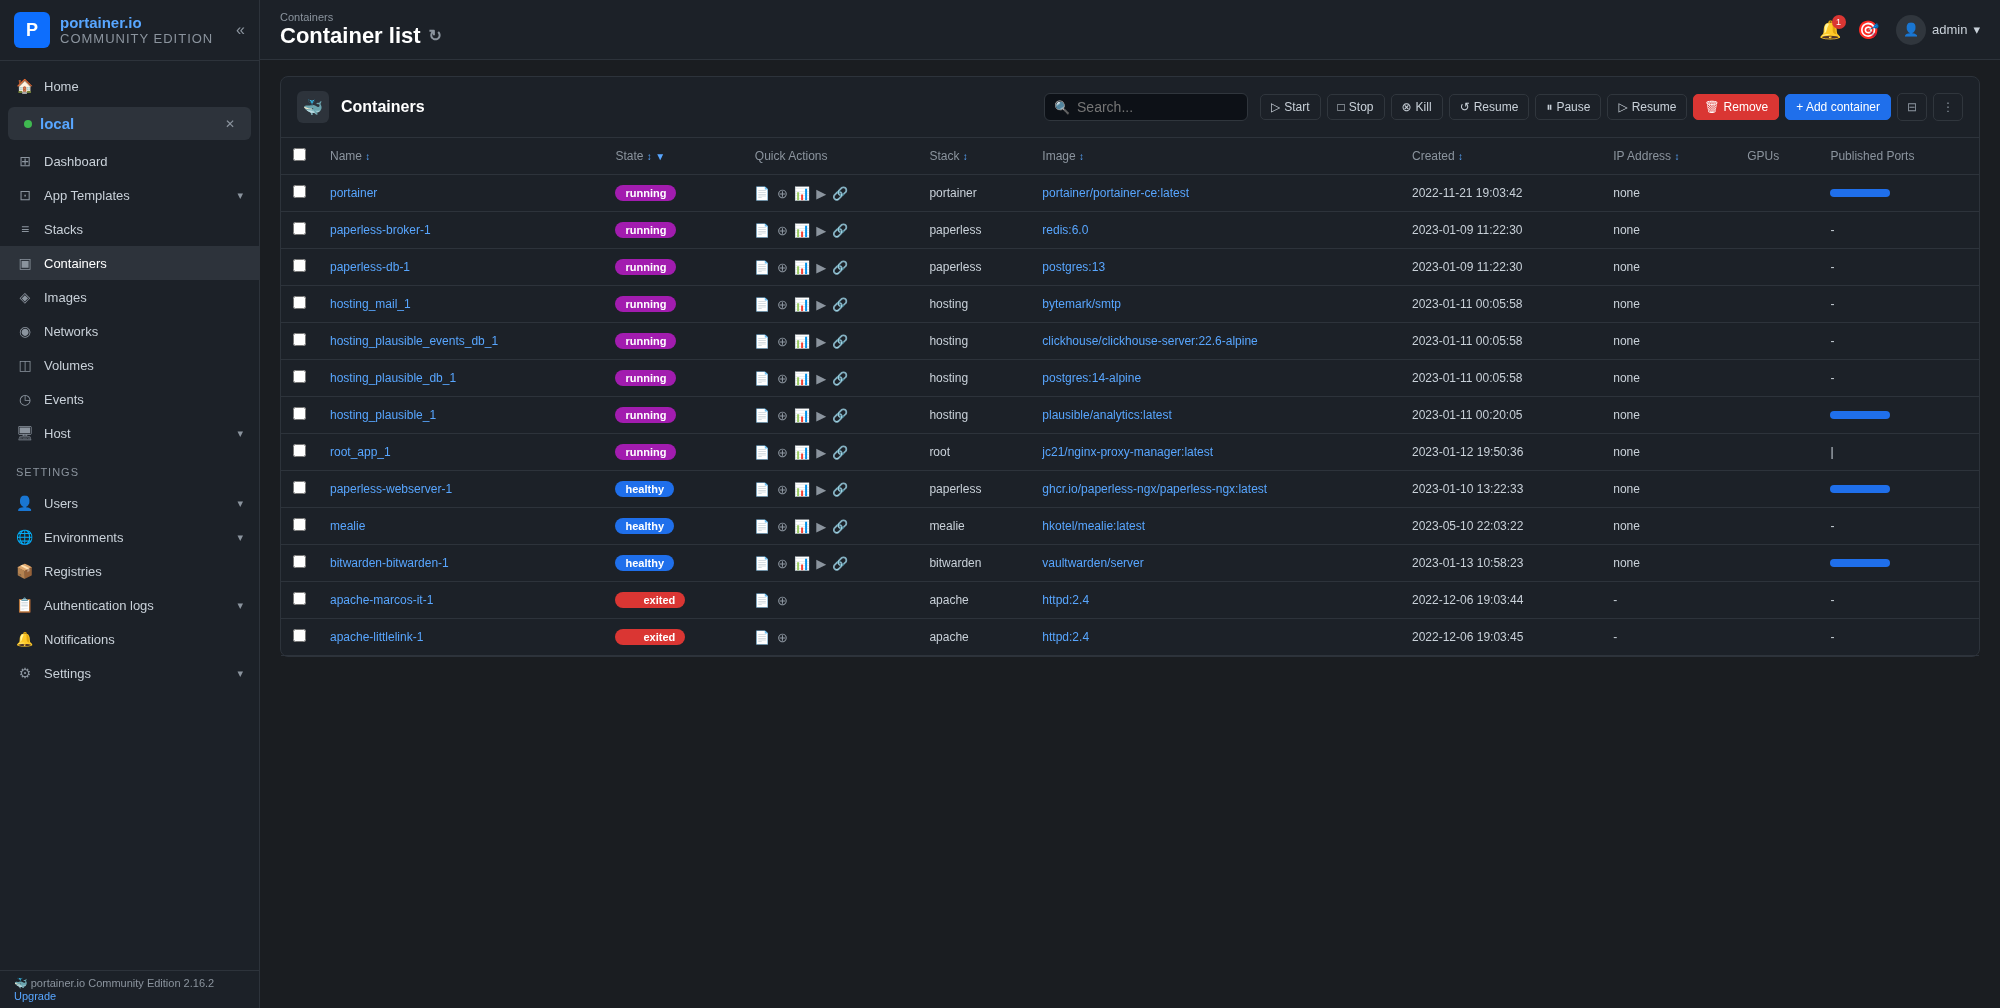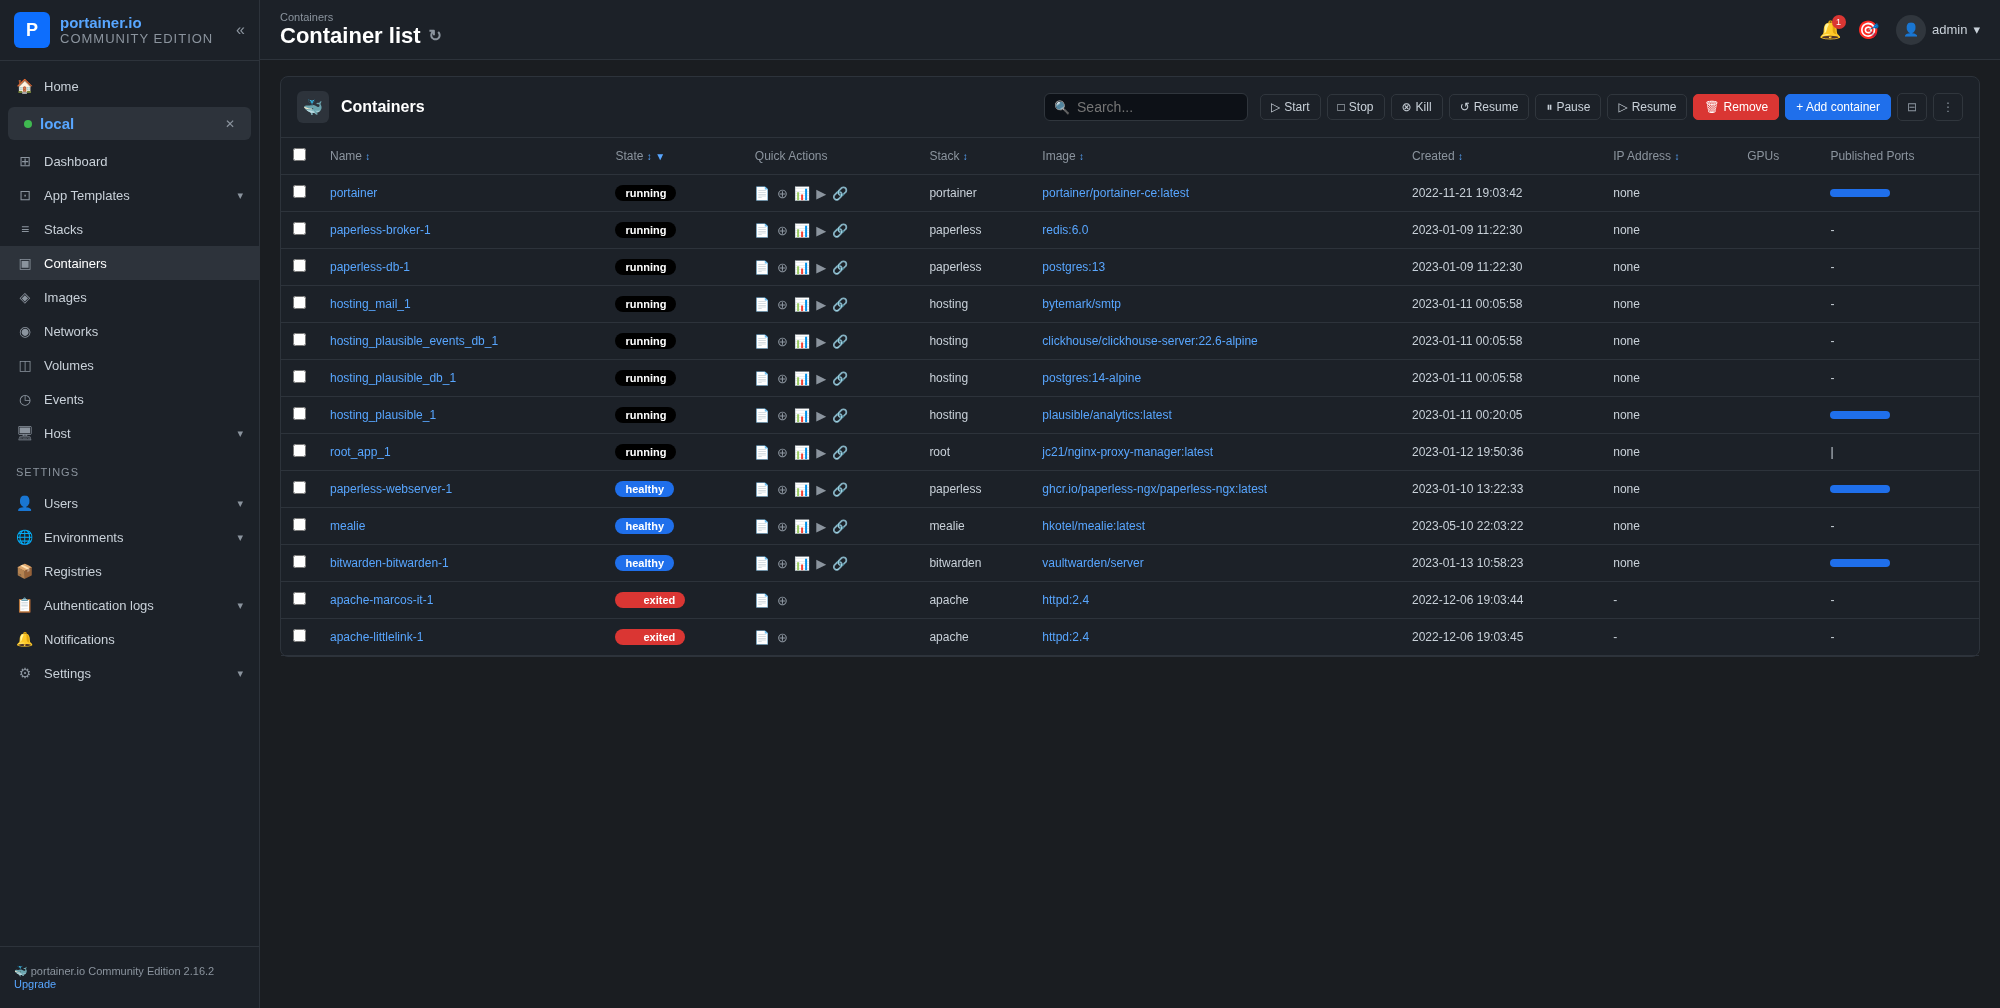--- a/index.html
+++ b/index.html
@@ -51,21 +51,21 @@
       display: flex; align-items: center; gap: 8px;
       padding: 8px 16px; background: #2d333b; margin: 4px 8px; border-radius: 6px;
     }
     .env-badge .env-dot { width: 8px; height: 8px; background: #3fb950; border-radius: 50%; }
     .env-badge .env-name { color: #58a6ff; font-size: 15px; font-weight: 600; flex: 1; }
     .env-badge .env-x { color: #8b949e; font-size: 12px; cursor: pointer; }
 
     .settings-label { padding: 8px 16px; color: #8b949e; font-size: 11px; text-transform: uppercase; letter-spacing: 1px; margin-top: 8px; }
 
     .sidebar-footer {
-      padding: 18px 14px; border-top: 1px solid #2d333b; font-size: 11px; color: #8b949e;
+      padding: 6px 14px; border-top: 1px solid #2d333b; font-size: 11px; color: #8b949e;
     }
     .sidebar-footer .upgrade { color: #58a6ff; cursor: pointer; }
 
     
     #main { flex: 1; display: flex; flex-direction: column; overflow: hidden; }
 
     #topbar {
       background: #1c2128; border-bottom: 1px solid #2d333b;
       padding: 0 20px; height: 60px;
       display: flex; align-items: center; justify-content: space-between;
@@ -111,21 +111,21 @@
       color: #8b949e; border-bottom: 1px solid #2d333b; white-space: nowrap;
     }
     .container-table td { padding: 10px 12px; border-bottom: 1px solid #2d333b; vertical-align: middle; font-size: 12px; }
     .container-table th .sort-icon { color: #58a6ff; font-size: 10px; }
     .container-table th .filter-icon { color: #58a6ff; font-size: 10px; }
 
     .status-badge {
       display: inline-flex; align-items: center; padding: 2px 10px;
       border-radius: 12px; font-size: 11px; font-weight: 600; text-transform: lowercase;
     }
-    .status-running { background: #000000; color: #fff; }
+    .status-running { background: #a21caf; color: #fff; }
     .status-healthy { background: #1f6feb; color: #fff; }
     .status-exited { background: #da3633; color: #fff; padding-left: 28px; }
 
     .container-link { color: #58a6ff; text-decoration: none; }
 
     .quick-actions { display: flex; gap: 6px; align-items: center; }
     .qa-icon { color: #8b949e; font-size: 13px; cursor: pointer; }
 
     .published-port-bar {
       width: 60px; height: 8px; background: #1f6feb; border-radius: 4px; display: inline-block;

